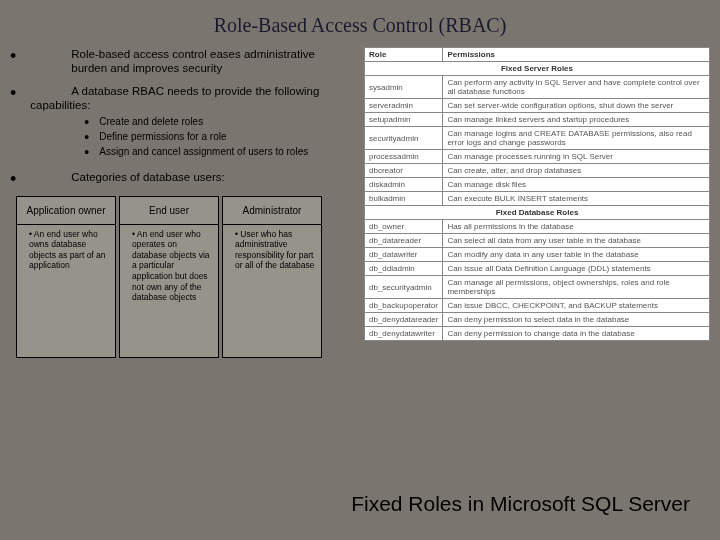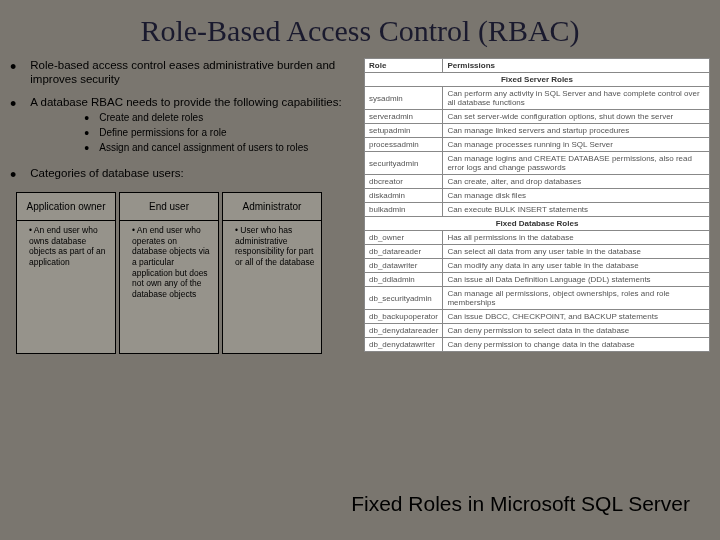--- a/index.html
+++ b/index.html
@@ -8,21 +8,21 @@
     height: 540px;
     background: #7a766f;
     font-family: Arial, Helvetica, sans-serif;
     color: #000;
     overflow: hidden;
     position: relative;
   }
   .title {
     text-align: center;
     font-family: Georgia, 'Times New Roman', serif;
-    font-size: 30px;
+    font-size: 20px;
     color: #1a1a2e;
     padding: 14px 0 10px 0;
     font-weight: normal;
   }
   .content {
     display: flex;
     padding: 0 10px;
     gap: 6px;
   }
   .left {
@@ -38,20 +38,21 @@
     margin-bottom: 8px;
   }
   .dot {
     font-size: 18px;
     line-height: 1;
     color: #000;
     flex-shrink: 0;
   }
   .bullet-text {
     line-height: 1.25;
+    margin-left: 41px;
   }
   .sub-list {
     margin-left: 54px;
     margin-top: 2px;
   }
   .sub-row {
     display: flex;
     gap: 10px;
     font-size: 10px;
     line-height: 1.3;
@@ -189,26 +190,26 @@
           </tr>
       <tr>
             <td>serveradmin</td>
             <td>Can set server-wide configuration options, shut down the server</td>
           </tr>
       <tr>
             <td>setupadmin</td>
             <td>Can manage linked servers and startup procedures</td>
           </tr>
       <tr>
+            <td>securityadmin</td>
+            <td>Can manage logins and CREATE DATABASE permissions, also read error logs and change passwords</td>
+          </tr>
+      <tr>
             <td>processadmin</td>
             <td>Can manage processes running in SQL Server</td>
-          </tr>
-      <tr>
-            <td>securityadmin</td>
-            <td>Can manage logins and CREATE DATABASE permissions, also read error logs and change passwords</td>
           </tr>
       <tr>
             <td>dbcreator</td>
             <td>Can create, alter, and drop databases</td>
           </tr>
       <tr>
             <td>diskadmin</td>
             <td>Can manage disk files</td>
           </tr>
       <tr>

